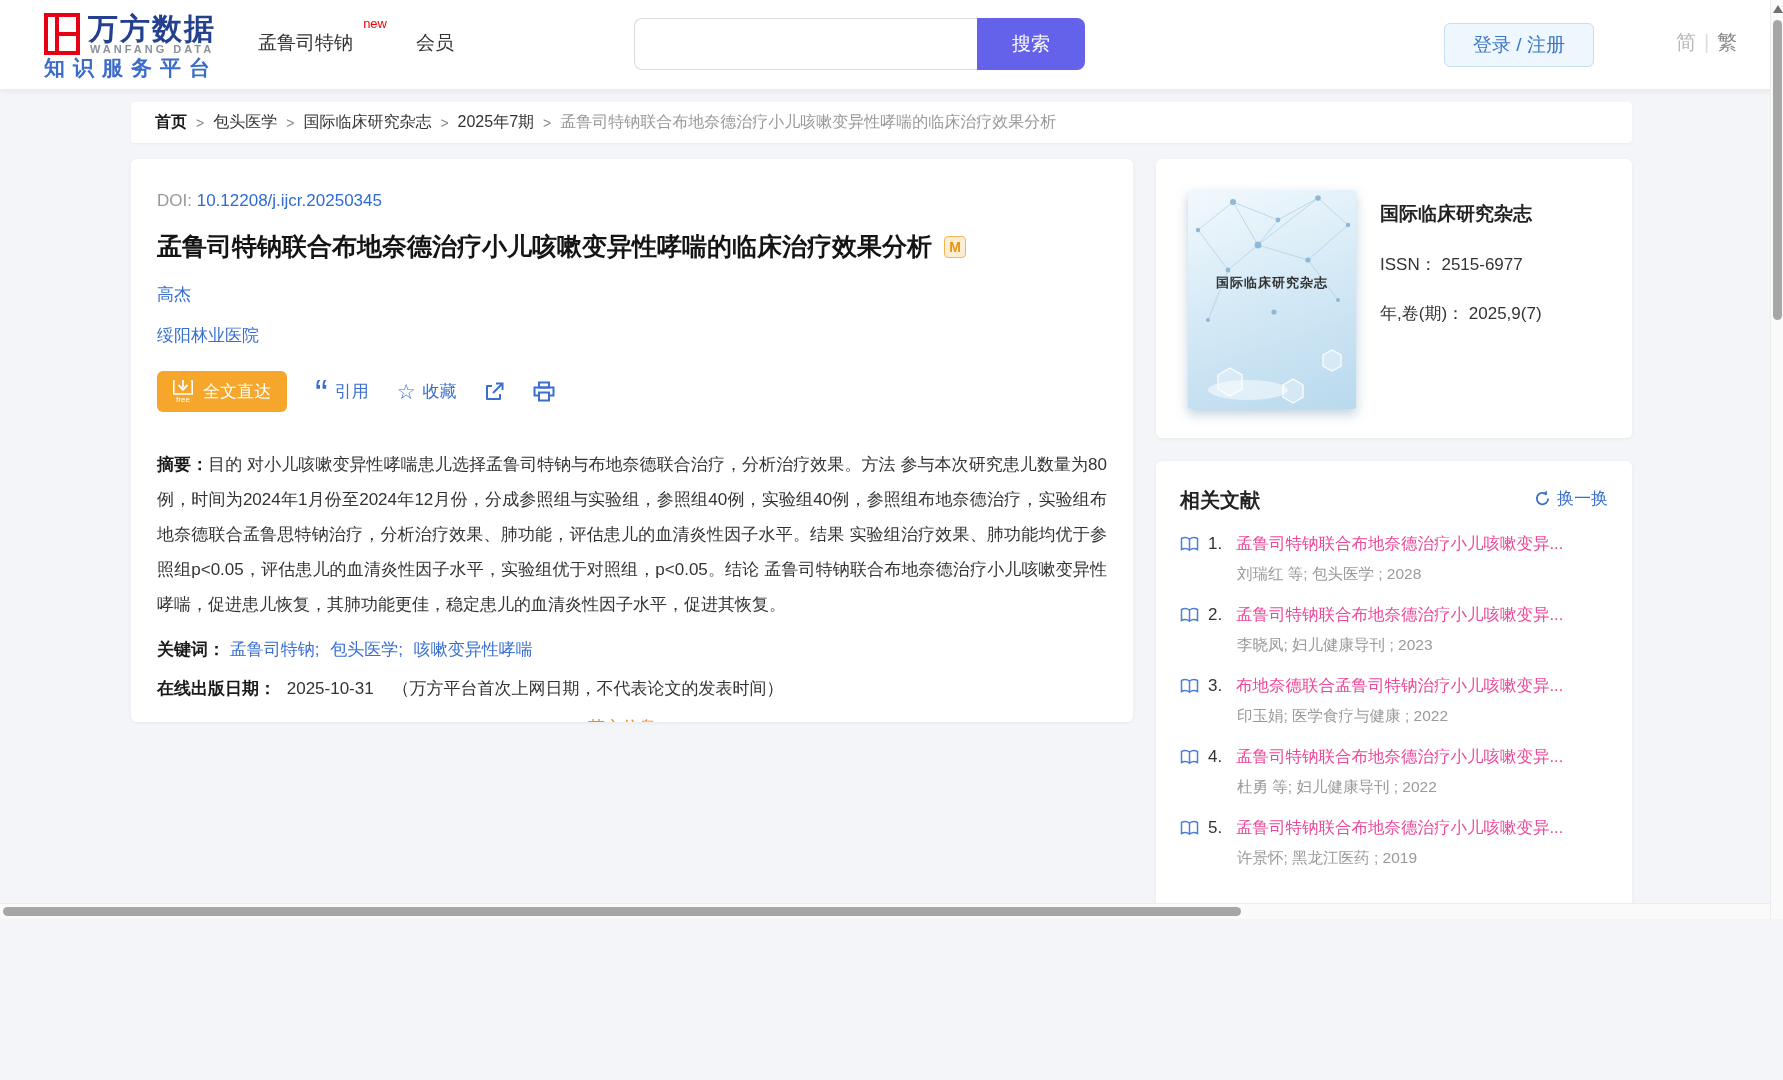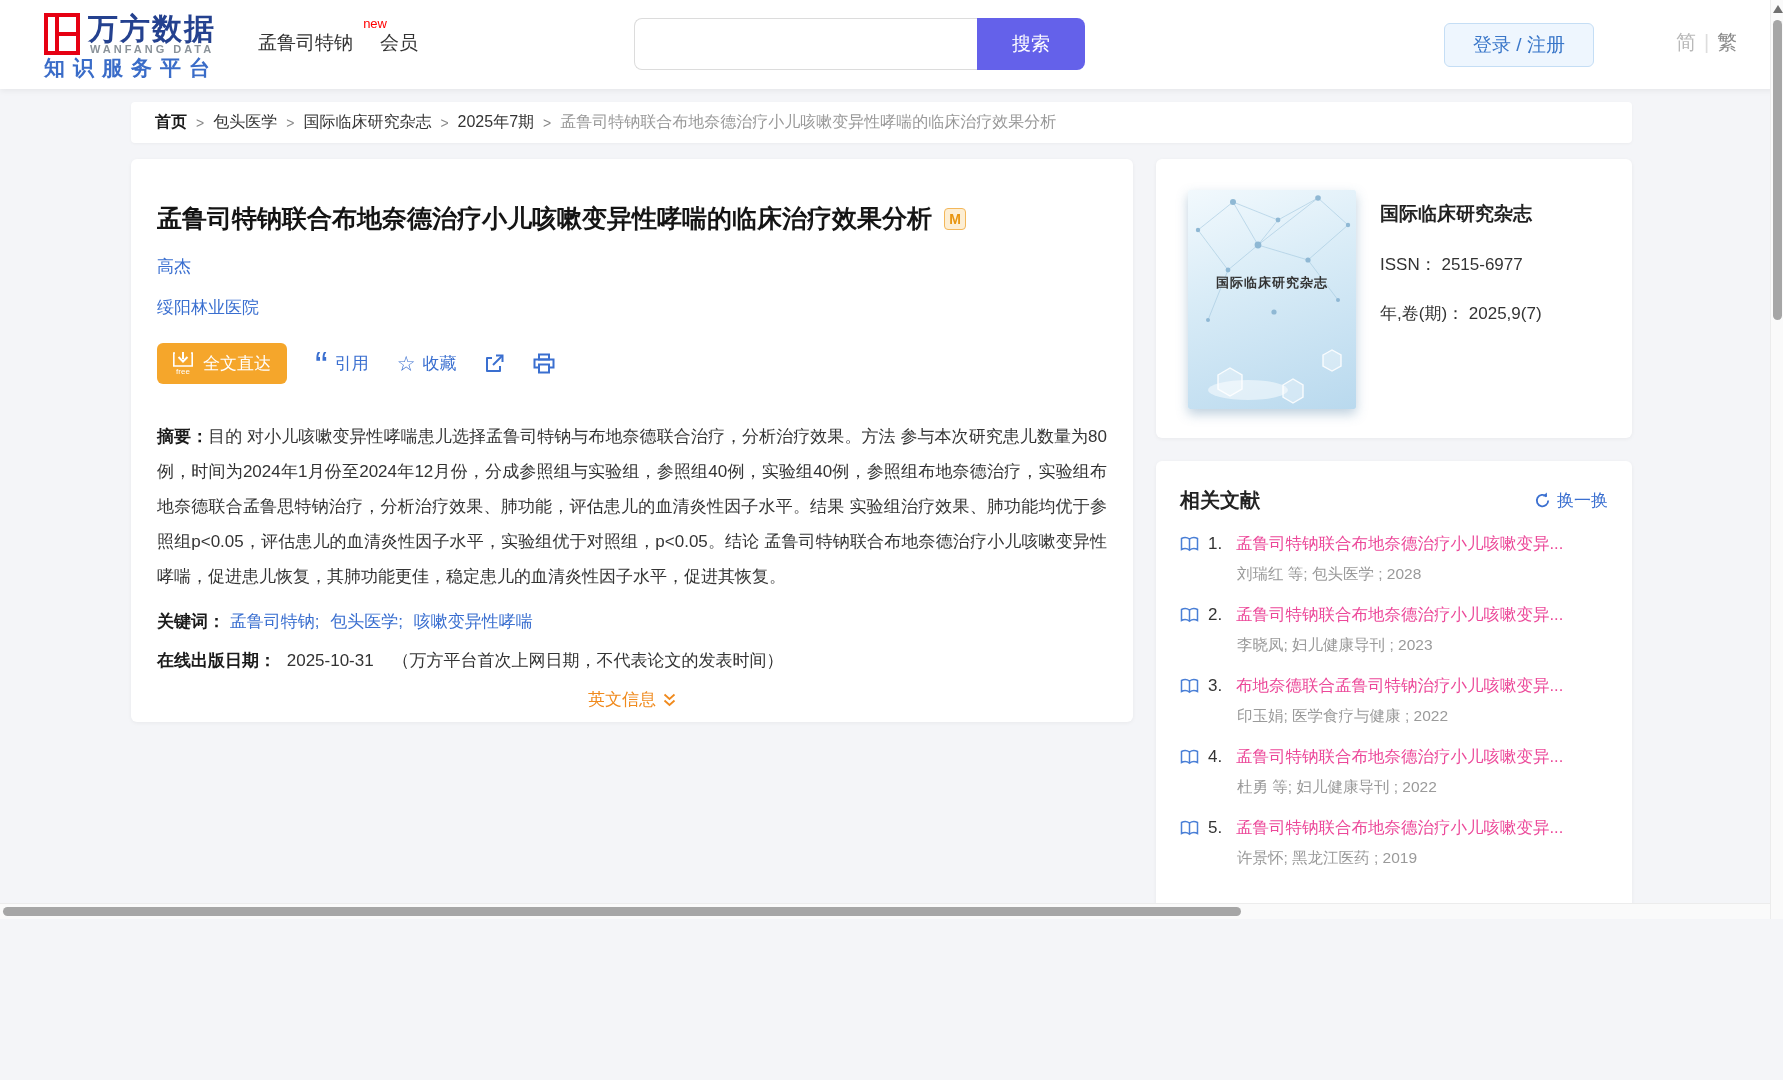--- a/index.html
+++ b/index.html
@@ -10,21 +10,21 @@
   
   .topbar { position:absolute; left:0; top:0; width:1783px; height:89px; background:#fff;
             box-shadow:0 2px 6px rgba(0,0,0,.06); z-index:5; }
   .logo-icon { position:absolute; left:44px; top:12px; width:36px; height:44px; }
   .brand-cn { position:absolute; left:88px; top:9px; font-size:30px; font-weight:bold; color:#24418f; letter-spacing:2px; }
   .brand-en { position:absolute; left:90px; top:43px; font-size:11px; font-weight:bold; color:#8a9299; letter-spacing:3px; }
   .brand-tagline { position:absolute; left:44px; top:54px; font-size:21px; font-weight:bold; color:#3a6cc8; letter-spacing:8px; }
 
   .nav-item { position:absolute; top:30px; font-size:19px; color:#333; cursor:pointer; }
   .nav-zhiyan { left:258px; }
-  .nav-member { left:380px; }
+  .nav-member { left:416px; }
   .new-badge { position:absolute; top:-14px; right:-34px; color:#f00; font-size:13px; }
 
   .search-wrap { position:absolute; left:634px; top:18px; height:52px; display:flex; }
   .search-input { width:343px; height:52px; border:1px solid #dcdcdc; border-right:none;
                   border-radius:8px 0 0 8px; outline:none; font-size:17px; padding:0 14px; color:#333; }
   .search-btn { width:108px; height:52px; border:none; background:#6461ea; color:#fff;
                 font-size:19px; border-radius:0 8px 8px 0; cursor:pointer; }
 
   .login-btn { position:absolute; left:1444px; top:23px; width:150px; height:44px; line-height:42px;
                text-align:center; background:#eef6fe; border:1px solid #c5def5; border-radius:6px;
@@ -89,21 +89,21 @@
   .cover svg { position:absolute; left:0; top:0; }
   .cover-title { position:absolute; left:0; right:0; top:84px; text-align:center; font-size:13px;
                  font-weight:bold; color:#333; letter-spacing:1px; }
   .journal-info { position:absolute; left:224px; top:42px; }
   .journal-name { font-size:19px; font-weight:bold; color:#222; cursor:pointer; }
   .journal-row { margin-top:26px; font-size:17px; color:#333; }
 
   
   .related-card { position:absolute; left:1156px; top:461px; width:476px; height:472px; background:#fff;
                   border-radius:6px; box-shadow:0 1px 4px rgba(0,0,0,.05); padding:26px 24px; }
-  .related-head { display:flex; justify-content:space-between; align-items:center; }
+  .related-head { display:flex; justify-content:space-between; align-items:flex-start; }
   .related-title { font-size:20px; font-weight:bold; color:#222; }
   .refresh-link { display:flex; align-items:center; gap:6px; color:#3a6fd0; font-size:17px; cursor:pointer; }
   .rel-item { margin-top:19px; }
   .rel-item:first-of-type { margin-top:22px; }
   .rel-row1 { display:flex; align-items:center; }
   .rel-no { width:28px; margin-left:9px; font-size:17px; color:#333; flex:none; }
   .rel-title { flex:1; font-size:16.5px; color:#ec4899; white-space:nowrap; overflow:hidden; cursor:pointer; }
   .rel-meta { margin-left:57px; margin-top:9px; font-size:15.5px; color:#9a9a9a; }
 
   
@@ -170,20 +170,24 @@
     <span class="bc-link">包头医学</span>
     <span class="bc-sep">&gt;</span>
     <span class="bc-link">国际临床研究杂志</span>
     <span class="bc-sep">&gt;</span>
     <span class="bc-link">2025年7期</span>
     <span class="bc-sep">&gt;</span>
     <span class="bc-current">孟鲁司特钠联合布地奈德治疗小儿咳嗽变异性哮喘的临床治疗效果分析</span>
   </div>
 
   <div class="main-card">
+    <div class="doi-line">
+      <span class="doi-label">DOI:</span>
+      <span class="doi-value">10.12208/j.ijcr.20250345</span>
+    </div>
     <h1 class="article-title"><span>孟鲁司特钠联合布地奈德治疗小儿咳嗽变异性哮喘的临床治疗效果分析</span><span class="m-badge">M</span></h1>
     <div class="author-line">
       <span class="blue-link">高杰</span>
     </div>
     <div class="affil-line">
       <span class="blue-link">绥阳林业医院</span>
     </div>
 
     <div class="actions">
       <button class="btn-fulltext">

